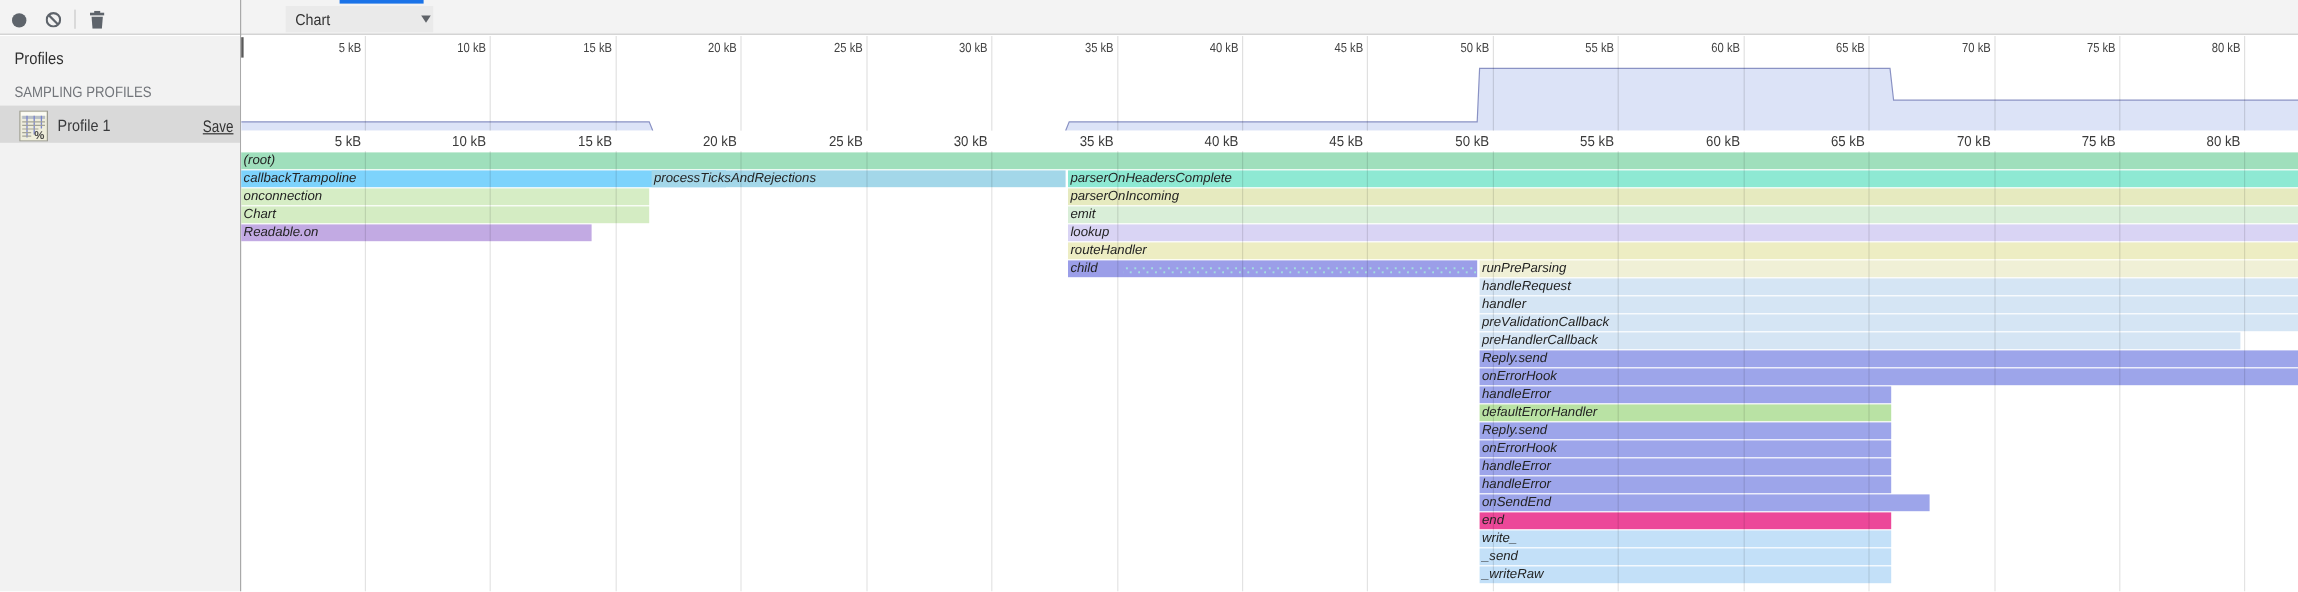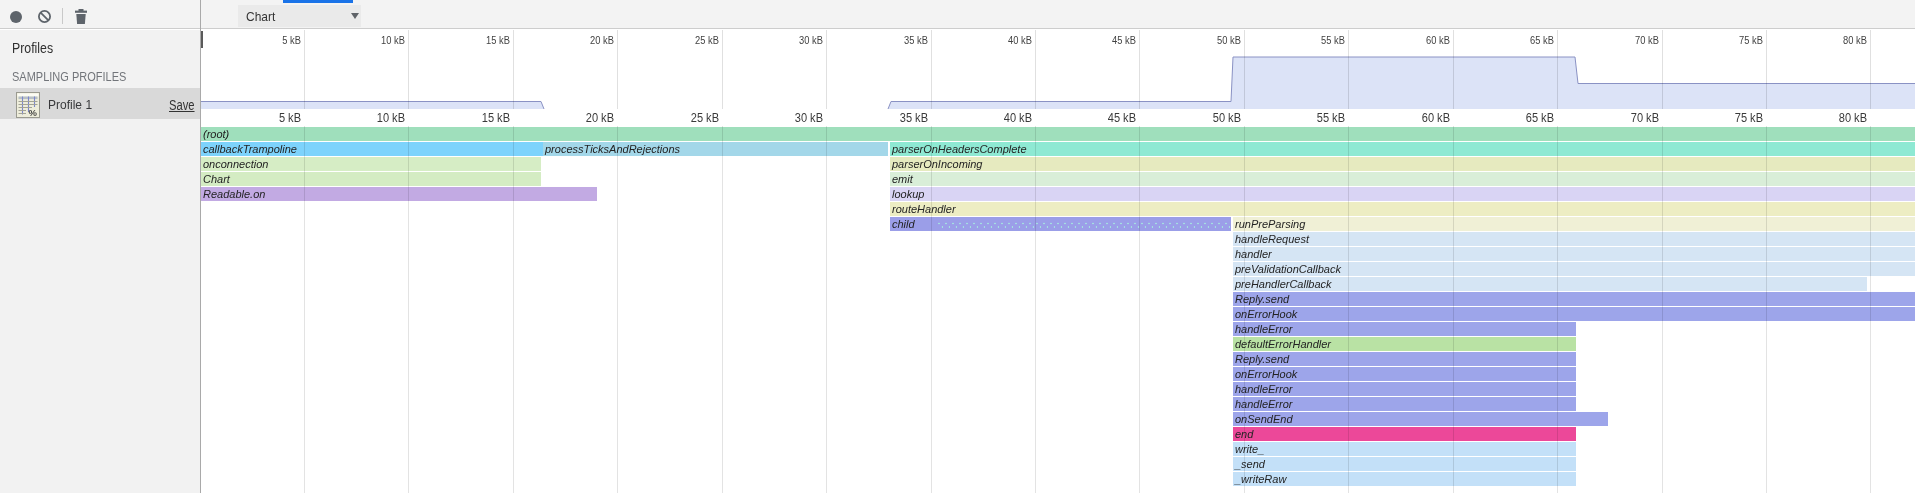--- a/index.html
+++ b/index.html
@@ -154,21 +154,21 @@
 
   <div class="abs" id="chart">
     <div class="bar" style="top:0px;left:0px;width:1714px;background-color:#9fdfbc">(root)</div>
       <div class="bar" style="top:15px;left:0px;width:404px;background-color:#7dd3fc">callbackTrampoline</div>
       <div class="bar" style="top:15px;left:342px;width:345px;background-color:#a3d7e9">processTicksAndRejections</div>
       <div class="bar" style="top:15px;left:689px;width:1025px;background-color:#8ee9d3">parserOnHeadersComplete</div>
       <div class="bar" style="top:30px;left:0px;width:340px;background-color:#d6edc5">onconnection</div>
       <div class="bar" style="top:30px;left:689px;width:1025px;background-color:#e6eabf">parserOnIncoming</div>
       <div class="bar" style="top:45px;left:0px;width:340px;background-color:#d4ecc3">Chart</div>
       <div class="bar" style="top:45px;left:689px;width:1025px;background-color:#d9eed8">emit</div>
-      <div class="bar" style="top:60px;left:0px;width:396px;background-color:#c2aae3">Readable.on</div>
+      <div class="bar" style="top:60px;left:0px;width:292px;background-color:#c2aae3">Readable.on</div>
       <div class="bar" style="top:60px;left:689px;width:1025px;background-color:#d9d4f4">lookup</div>
       <div class="bar" style="top:75px;left:689px;width:1025px;background-color:#ededc3">routeHandler</div>
       <div class="bar" style="top:90px;left:689px;width:341px;background-color:#9b9ee8">child<i style="position:absolute;left:46px;right:1px;top:0;bottom:0;background-image:radial-gradient(circle at 3px 6.5px, #a3e0e0 0.75px, transparent 1.15px),radial-gradient(circle at 6.5px 10px, #a3e0e0 0.75px, transparent 1.15px);background-size:7px 14px;background-repeat:repeat-x"></i></div>
       <div class="bar" style="top:90px;left:1032px;width:749px;background-color:#f0f0d6">runPreParsing</div>
       <div class="bar" style="top:105px;left:1032px;width:682px;background-color:#d5e5f4">handleRequest</div>
       <div class="bar" style="top:120px;left:1032px;width:682px;background-color:#d5e5f4">handler</div>
       <div class="bar" style="top:135px;left:1032px;width:682px;background-color:#d5e5f4">preValidationCallback</div>
       <div class="bar" style="top:150px;left:1032px;width:634px;background-color:#d5e5f4">preHandlerCallback</div>
       <div class="bar" style="top:165px;left:1032px;width:682px;background-color:#9da5ea">Reply.send</div>
       <div class="bar" style="top:180px;left:1032px;width:682px;background-color:#9da5ea">onErrorHook</div>

